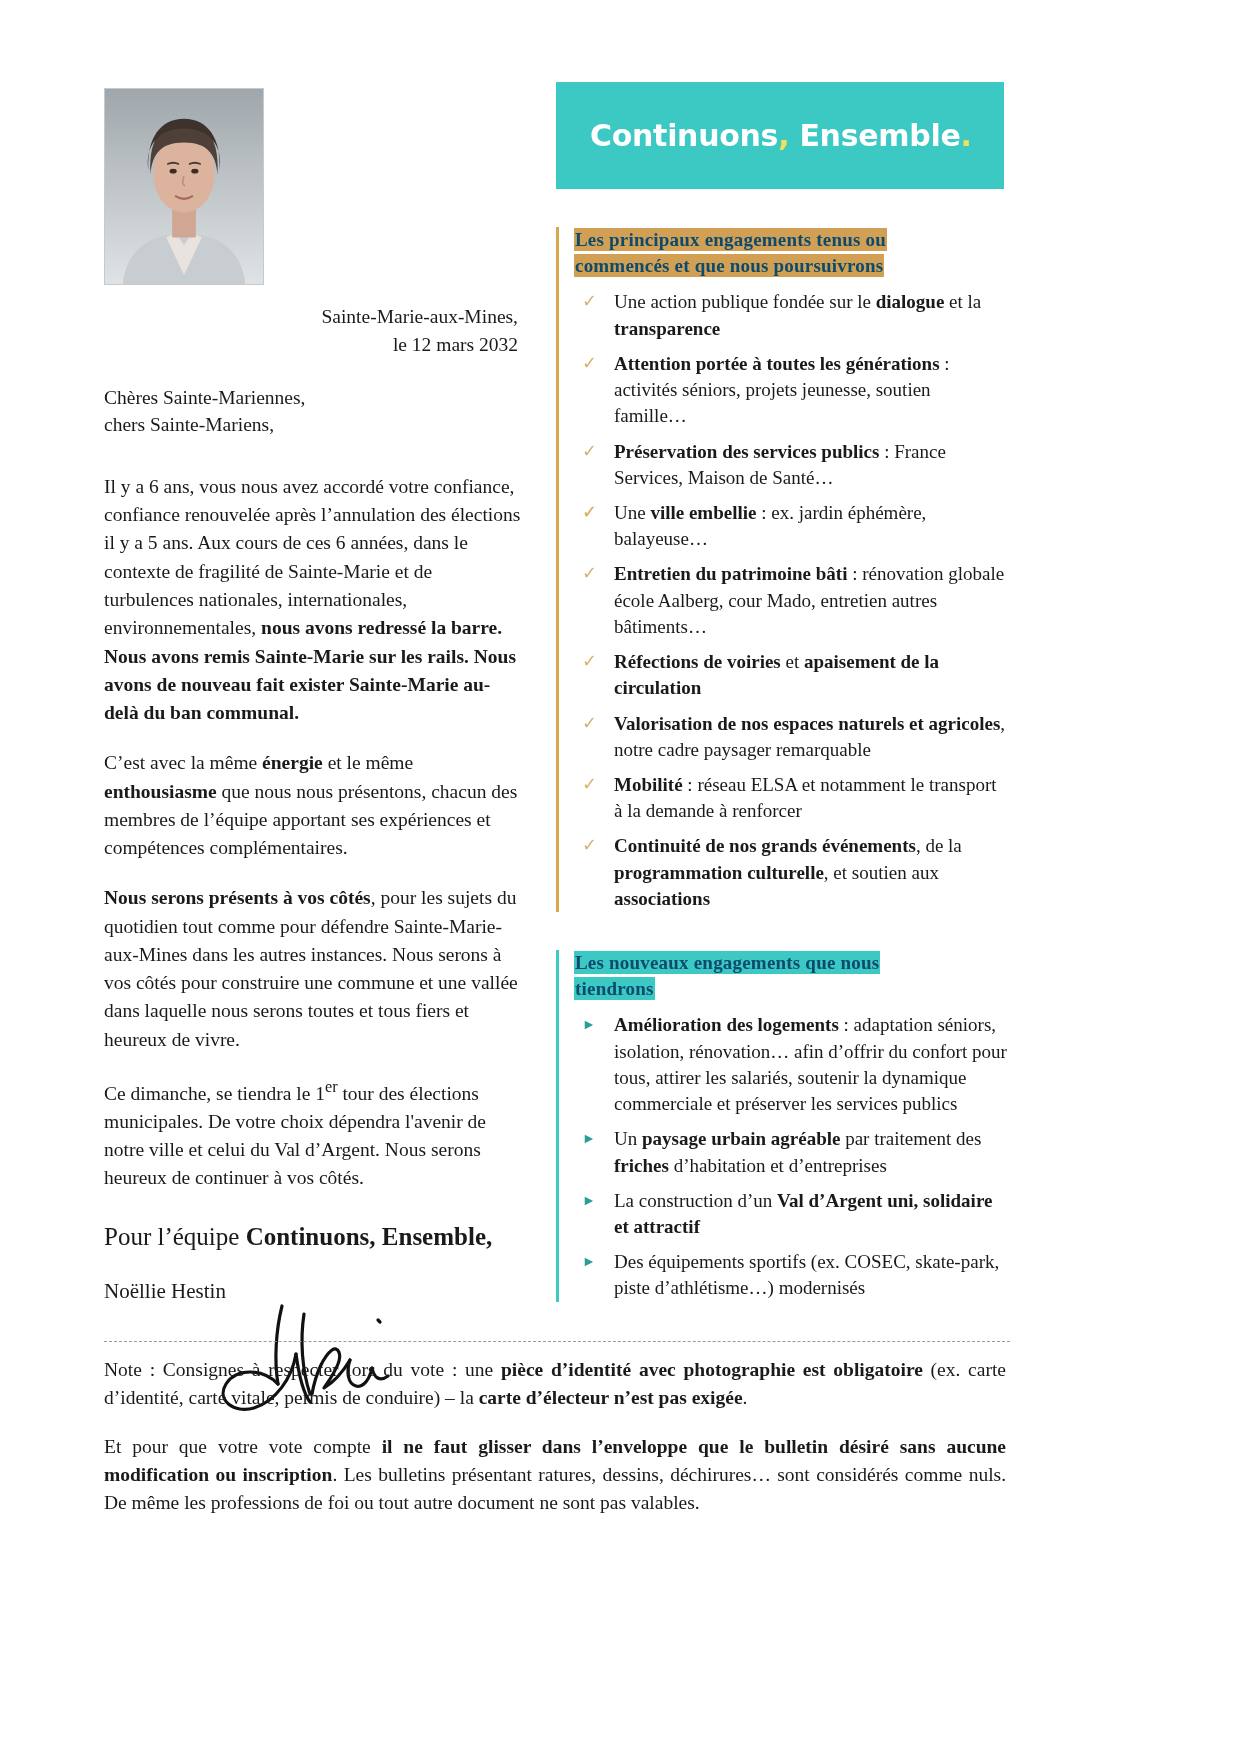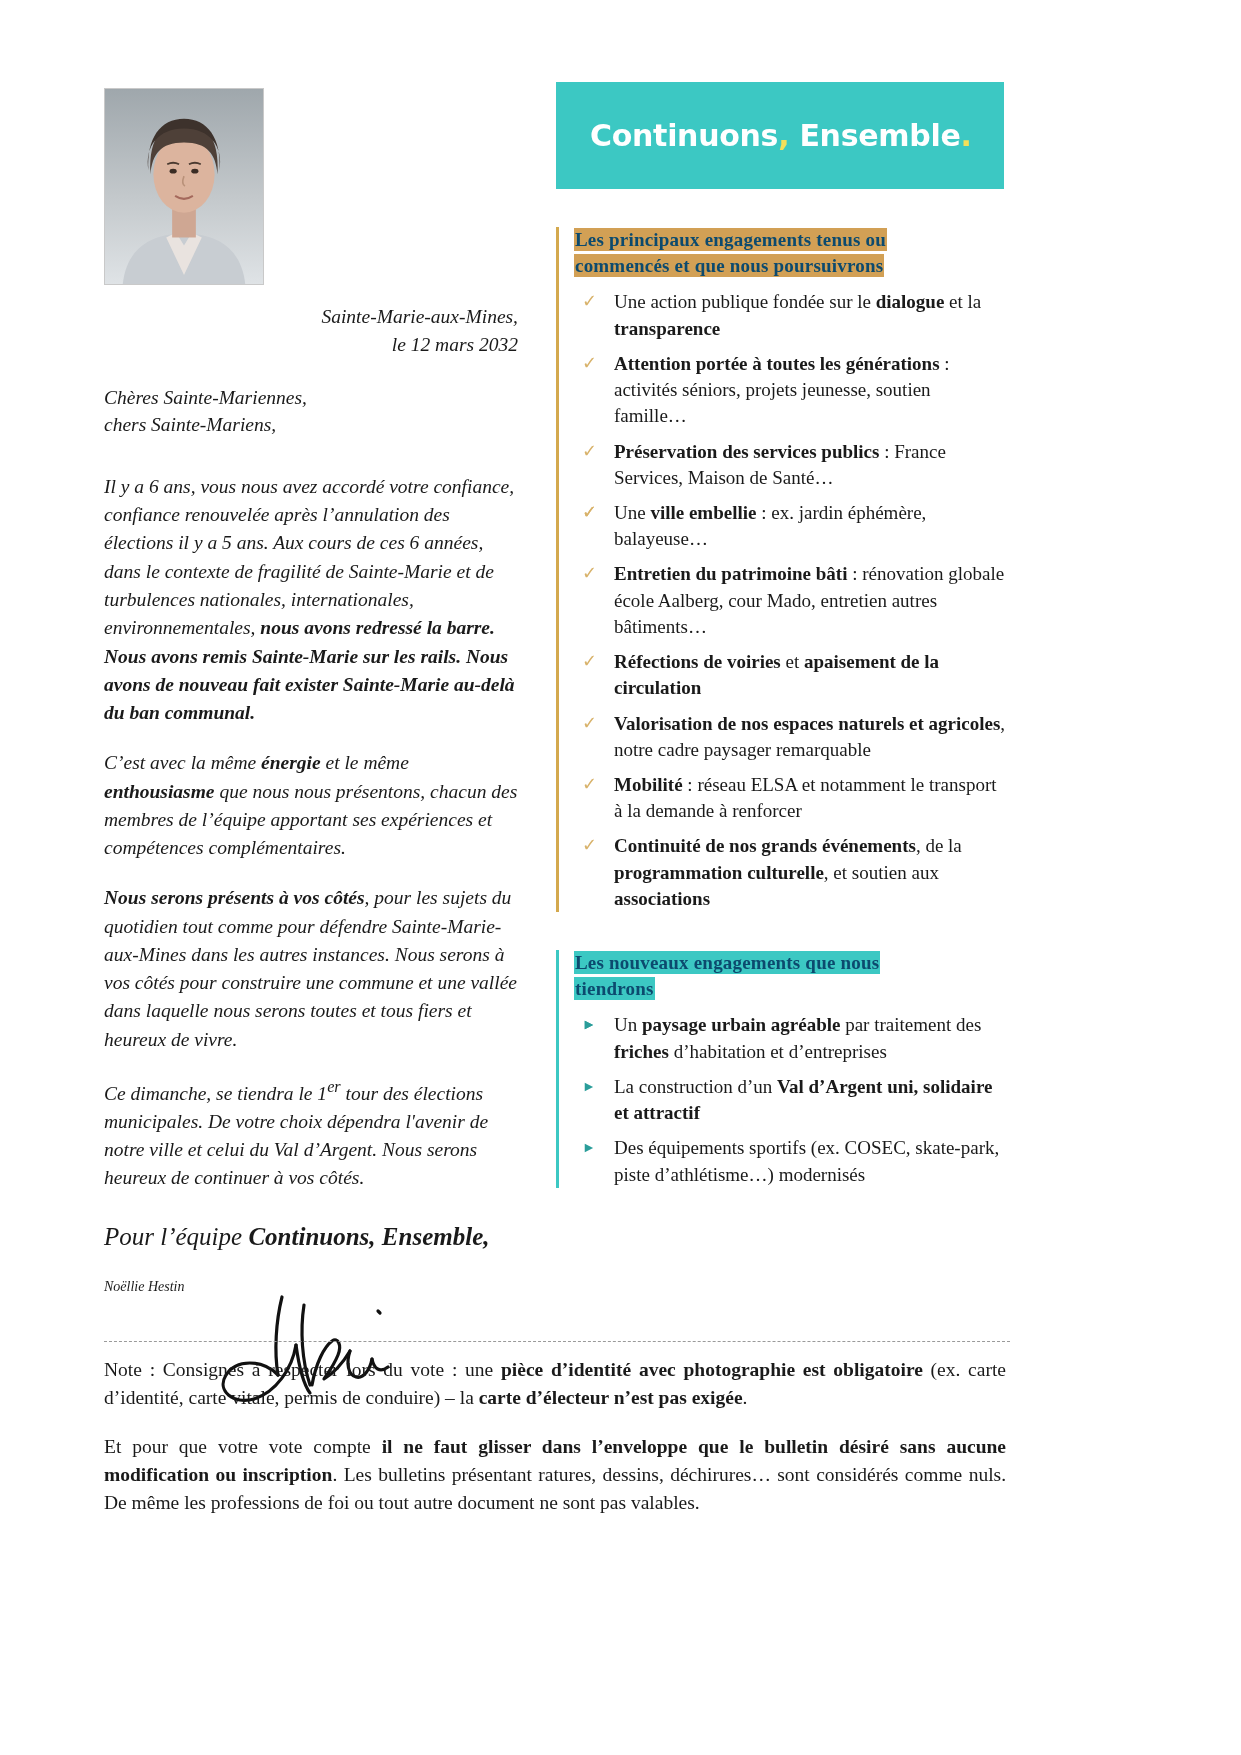--- a/index.html
+++ b/index.html
@@ -20,21 +20,20 @@
     height: 1755px;
     padding: 0;
   }
 
   
   .left-col {
     position: absolute;
     left: 104px;
     top: 88px;
     width: 420px;
-    font-style: italic;
   }
 
   .portrait {
     width: 160px;
     height: 197px;
     border: 1px solid #c9c9c9;
     overflow: hidden;
     position: relative;
     background: #b9bfc4;
   }
@@ -63,21 +62,21 @@
   }
   .letter p.first { margin-top: 34px; }
   .letter b { font-weight: bold; text-align: right; }
 
   .signoff {
     font-size: 25px;
     line-height: 1.45;
     margin-top: 26px;
   }
   .signature-name {
-    font-size: 14px;
+    font-size: 21px;
     margin-top: 24px;
   }
   .signature-img {
     margin-top: -6px;
     margin-left: 96px;
     width: 230px;
     height: 120px;
   }
   .signature-img svg { width: 100%; height: 100%; display:block; }
 
@@ -284,21 +283,21 @@
           </div>
         </div>
         <div class="section teal">
           <div class="rail" style="background: rgb(60, 200, 195);"></div>
           <div class="section-inner">
             <div class="sec-head">
               <div><span class="hl" style="background: rgb(60, 200, 195);">Les   nouveaux   engagements   que   nous</span></div>
               <div><span class="hl" style="background: rgb(60, 200, 195);">tiendrons</span></div>
             </div>
             <ul class="pts">
-              <li><span class="mk">►</span></li>
+              <li><span class="mk">►</span><span><b>Amélioration des logements</b><span> : adaptation séniors, isolation, rénovation… afin d’offrir du confort pour tous, attirer les salariés, soutenir la dynamique commerciale et préserver les services publics</span></span></li>
               <li><span class="mk">►</span><span><span>Un </span><b>paysage urbain agréable</b><span> par traitement des </span><b>friches</b><span> d’habitation et d’entreprises</span></span></li>
               <li><span class="mk">►</span><span><span>La construction d’un </span><b>Val d’Argent uni, solidaire et attractif</b></span></li>
               <li><span class="mk">►</span><span><span>Des équipements sportifs (ex. COSEC, skate-park, piste d’athlétisme…) modernisés</span></span></li>
             </ul>
           </div>
         </div>
       </div>
 
   </div>
 

